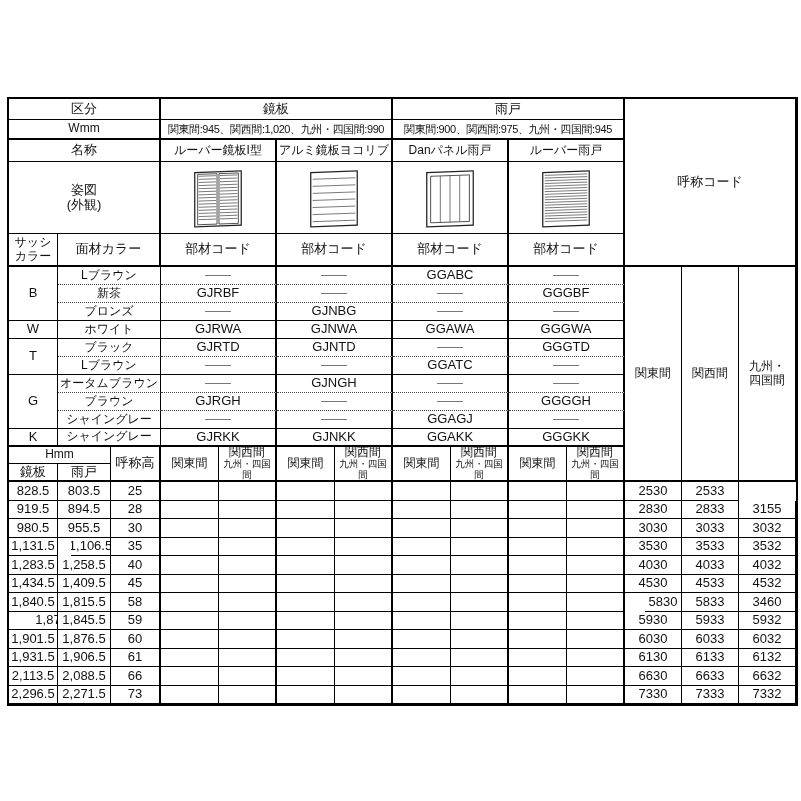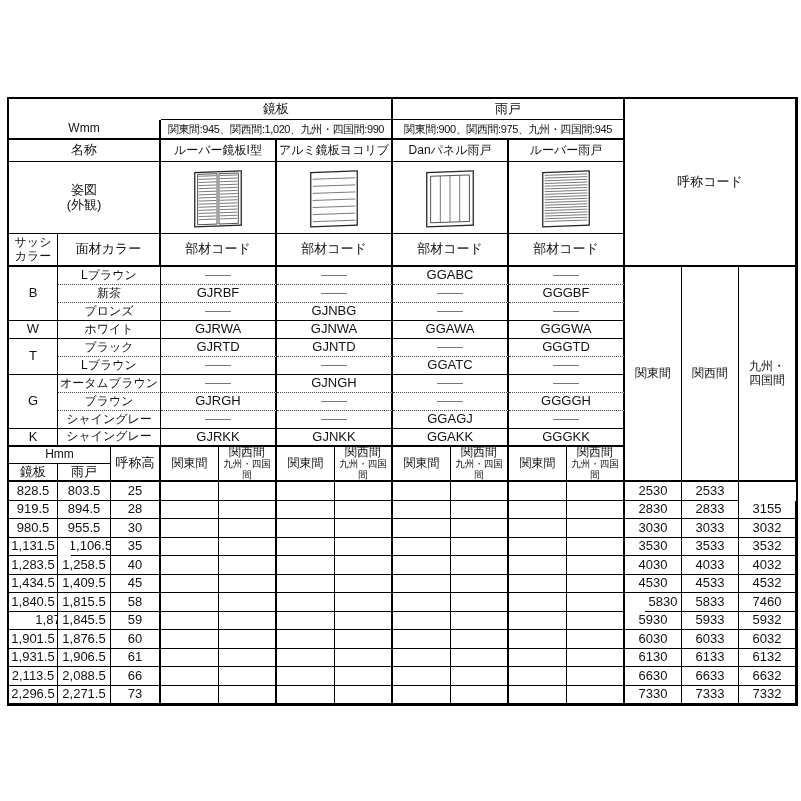--- a/index.html
+++ b/index.html
@@ -22,20 +22,21 @@
   .two{display:flex;flex-direction:column;align-items:center;line-height:1.15}
   .dash{display:inline-block;width:26px;border-top:1.5px solid #777;height:0;}
   .num{font-size:13px}
 </style>
 </head>
 <body>
 
 <div class="canvas">
   <div class="tbl" id="grid">
 
+    <div class="c rT" style="grid-column:1 / span 3;grid-row:1">区分</div>
     <div class="c rT" style="grid-column:4 / span 4;grid-row:1">鏡板</div>
     <div class="c rT" style="grid-column:8 / span 4;grid-row:1">雨戸</div>
     <div class="c bT" style="grid-column:12 / span 3;grid-row:1 / span 5">呼称コード</div>
 
     <div class="c rT bT small" style="grid-column:1 / span 3;grid-row:2">Wmm</div>
     <div class="c rT bT wsmall" style="grid-column:4 / span 4;grid-row:2">関東間:945、関西間:1,020、九州・四国間:990</div>
     <div class="c rT bT wsmall" style="grid-column:8 / span 4;grid-row:2">関東間:900、関西間:975、九州・四国間:945</div>
 
     <div class="c rT" style="grid-column:1 / span 3;grid-row:4">
       <div class="two">
@@ -377,21 +378,21 @@
       <div class="c " style="grid-area: 24 / 4;"></div>
       <div class="c rT" style="grid-area: 24 / 5;"></div>
       <div class="c " style="grid-area: 24 / 6;"></div>
       <div class="c rT" style="grid-area: 24 / 7;"></div>
       <div class="c " style="grid-area: 24 / 8;"></div>
       <div class="c rT" style="grid-area: 24 / 9;"></div>
       <div class="c " style="grid-area: 24 / 10;"></div>
       <div class="c rT" style="grid-area: 24 / 11;"></div>
       <div class="c num" style="grid-area: 24 / 12; margin-left: 20px;">5830</div>
       <div class="c num" style="grid-area: 24 / 13;">5833</div>
-      <div class="c num" style="grid-area: 24 / 14;">7460</div>
+      <div class="c num" style="grid-area: 24 / 14;">3460</div>
       <div class="c num" style="grid-area: 25 / 1; padding-left: 48px;">1,870.5</div>
       <div class="c num" style="grid-area: 25 / 2;">1,845.5</div>
       <div class="c num rT" style="grid-area: 25 / 3;">59</div>
       <div class="c " style="grid-area: 25 / 4;"></div>
       <div class="c rT" style="grid-area: 25 / 5;"></div>
       <div class="c " style="grid-area: 25 / 6;"></div>
       <div class="c rT" style="grid-area: 25 / 7;"></div>
       <div class="c " style="grid-area: 25 / 8;"></div>
       <div class="c rT" style="grid-area: 25 / 9;"></div>
       <div class="c " style="grid-area: 25 / 10;"></div>

